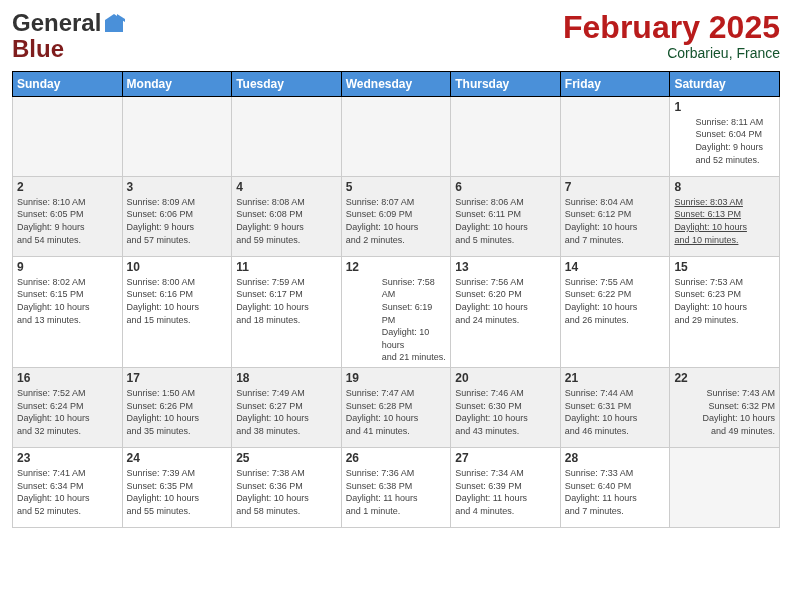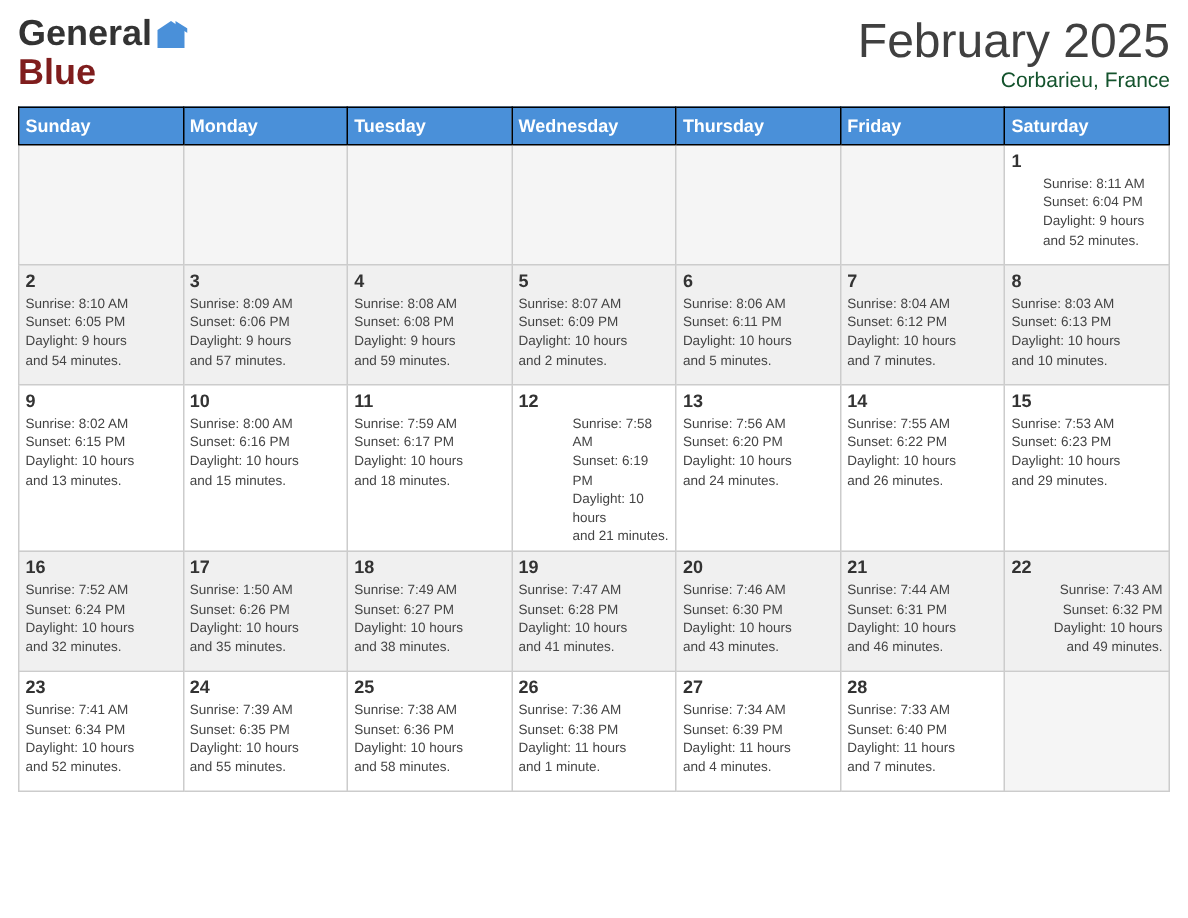--- a/index.html
+++ b/index.html
@@ -34,22 +34,22 @@
     .logo-icon {
       width: 22px;
       height: 22px;
       margin-left: 2px;
     }
     .title-block {
       text-align: right;
     }
     .month-title {
       font-size: 32px;
-      font-weight: normal;
-      color: #404040;
+      font-weight: bold;
+      color: #b91c1c;
       line-height: 1.1;
       margin-left: 36px;
     }
     .location {
       font-size: 14px;
       color: #14532d;
     }
     .calendar {
       width: 100%;
       border-collapse: collapse;
@@ -181,21 +181,21 @@
           </td>
           <td>
             <span class="day-number">7</span>
             <div class="day-info" style="white-space: pre-line;">Sunrise: 8:04 AM
 Sunset: 6:12 PM
 Daylight: 10 hours
 and 7 minutes.</div>
           </td>
           <td>
             <span class="day-number">8</span>
-            <div class="day-info" style="white-space: pre-line;">Sunrise: 8:03 AM
+            <div class="day-info" style="white-space: pre-line; text-decoration: underline;">Sunrise: 8:03 AM
 Sunset: 6:13 PM
 Daylight: 10 hours
 and 10 minutes.</div>
           </td>
         </tr>
         <tr>
           <td>
             <span class="day-number">9</span>
             <div class="day-info" style="white-space: pre-line;">Sunrise: 8:02 AM
 Sunset: 6:15 PM

